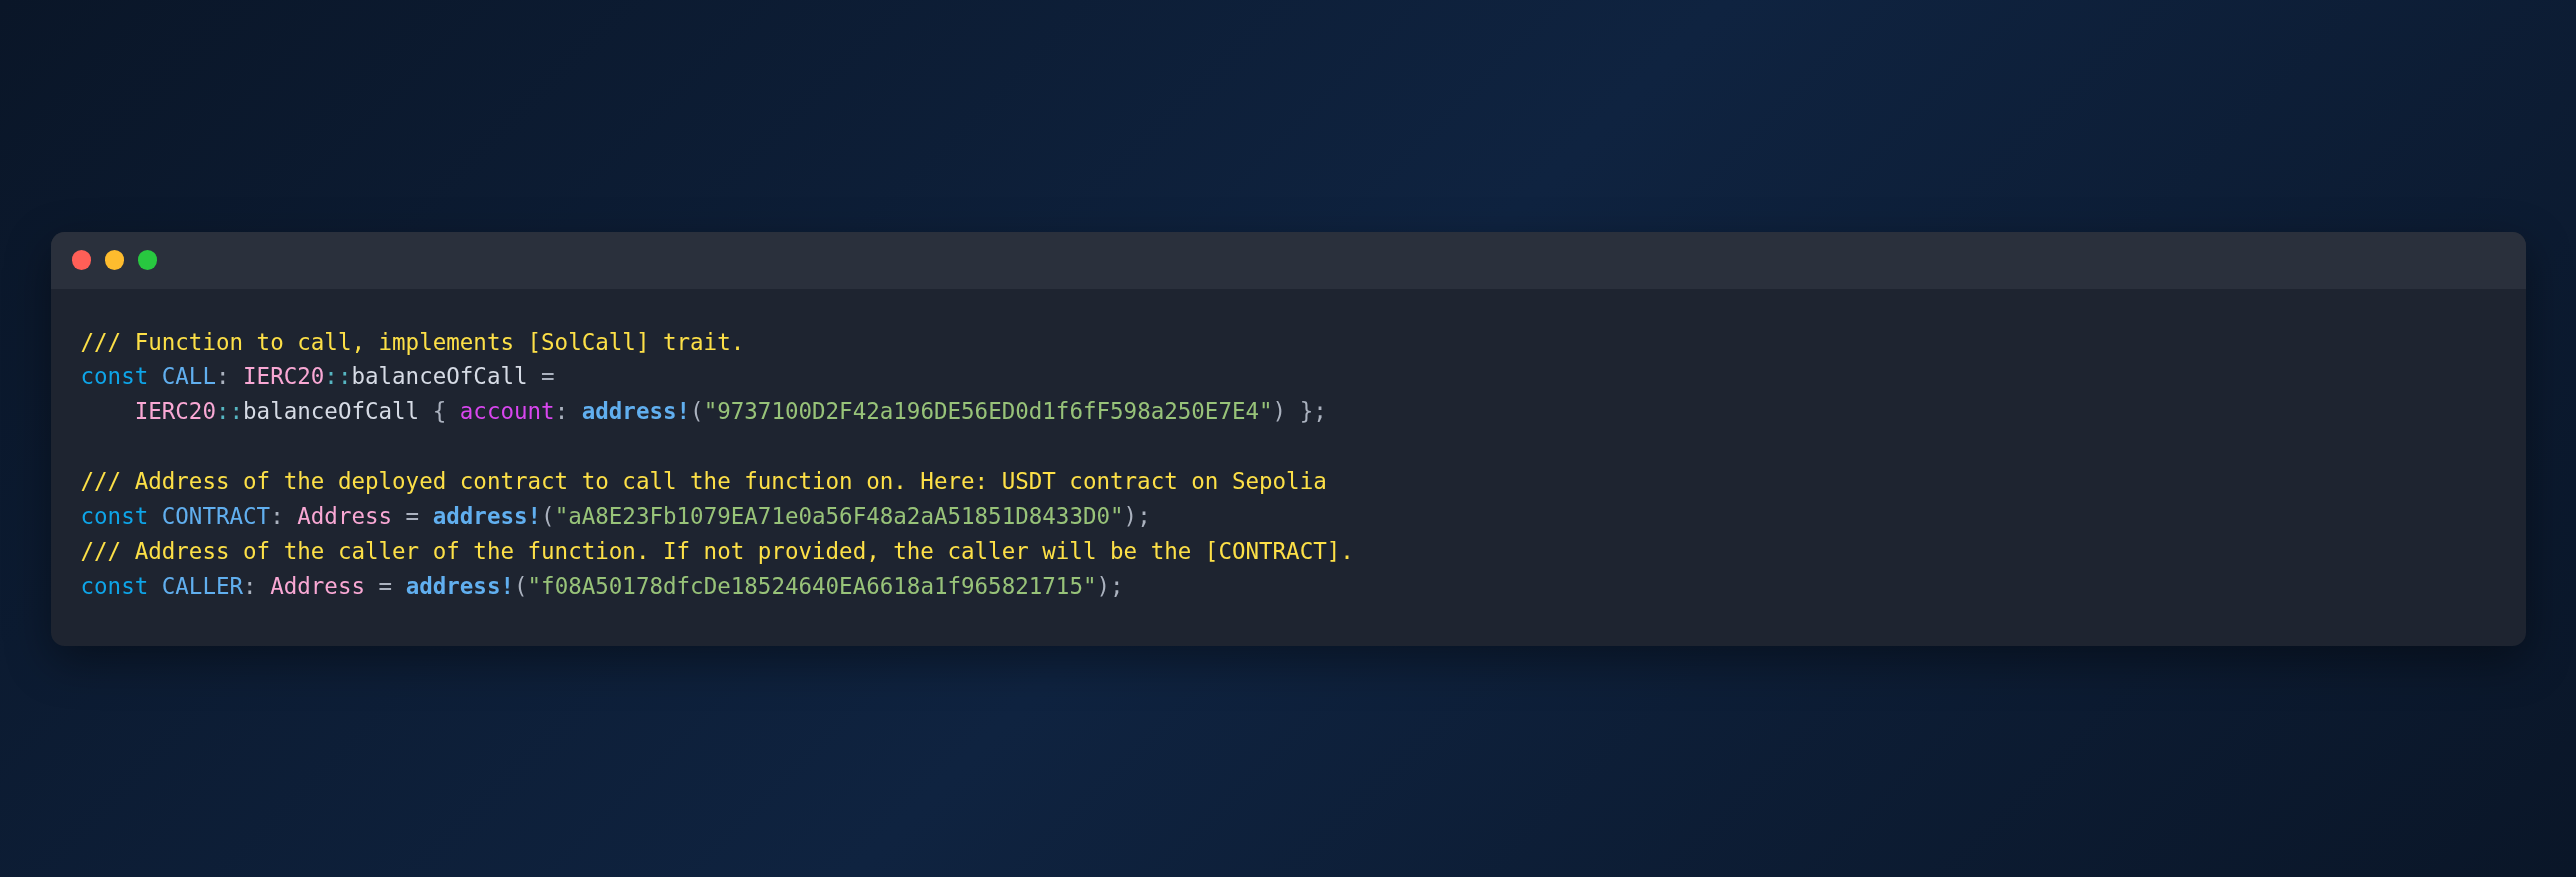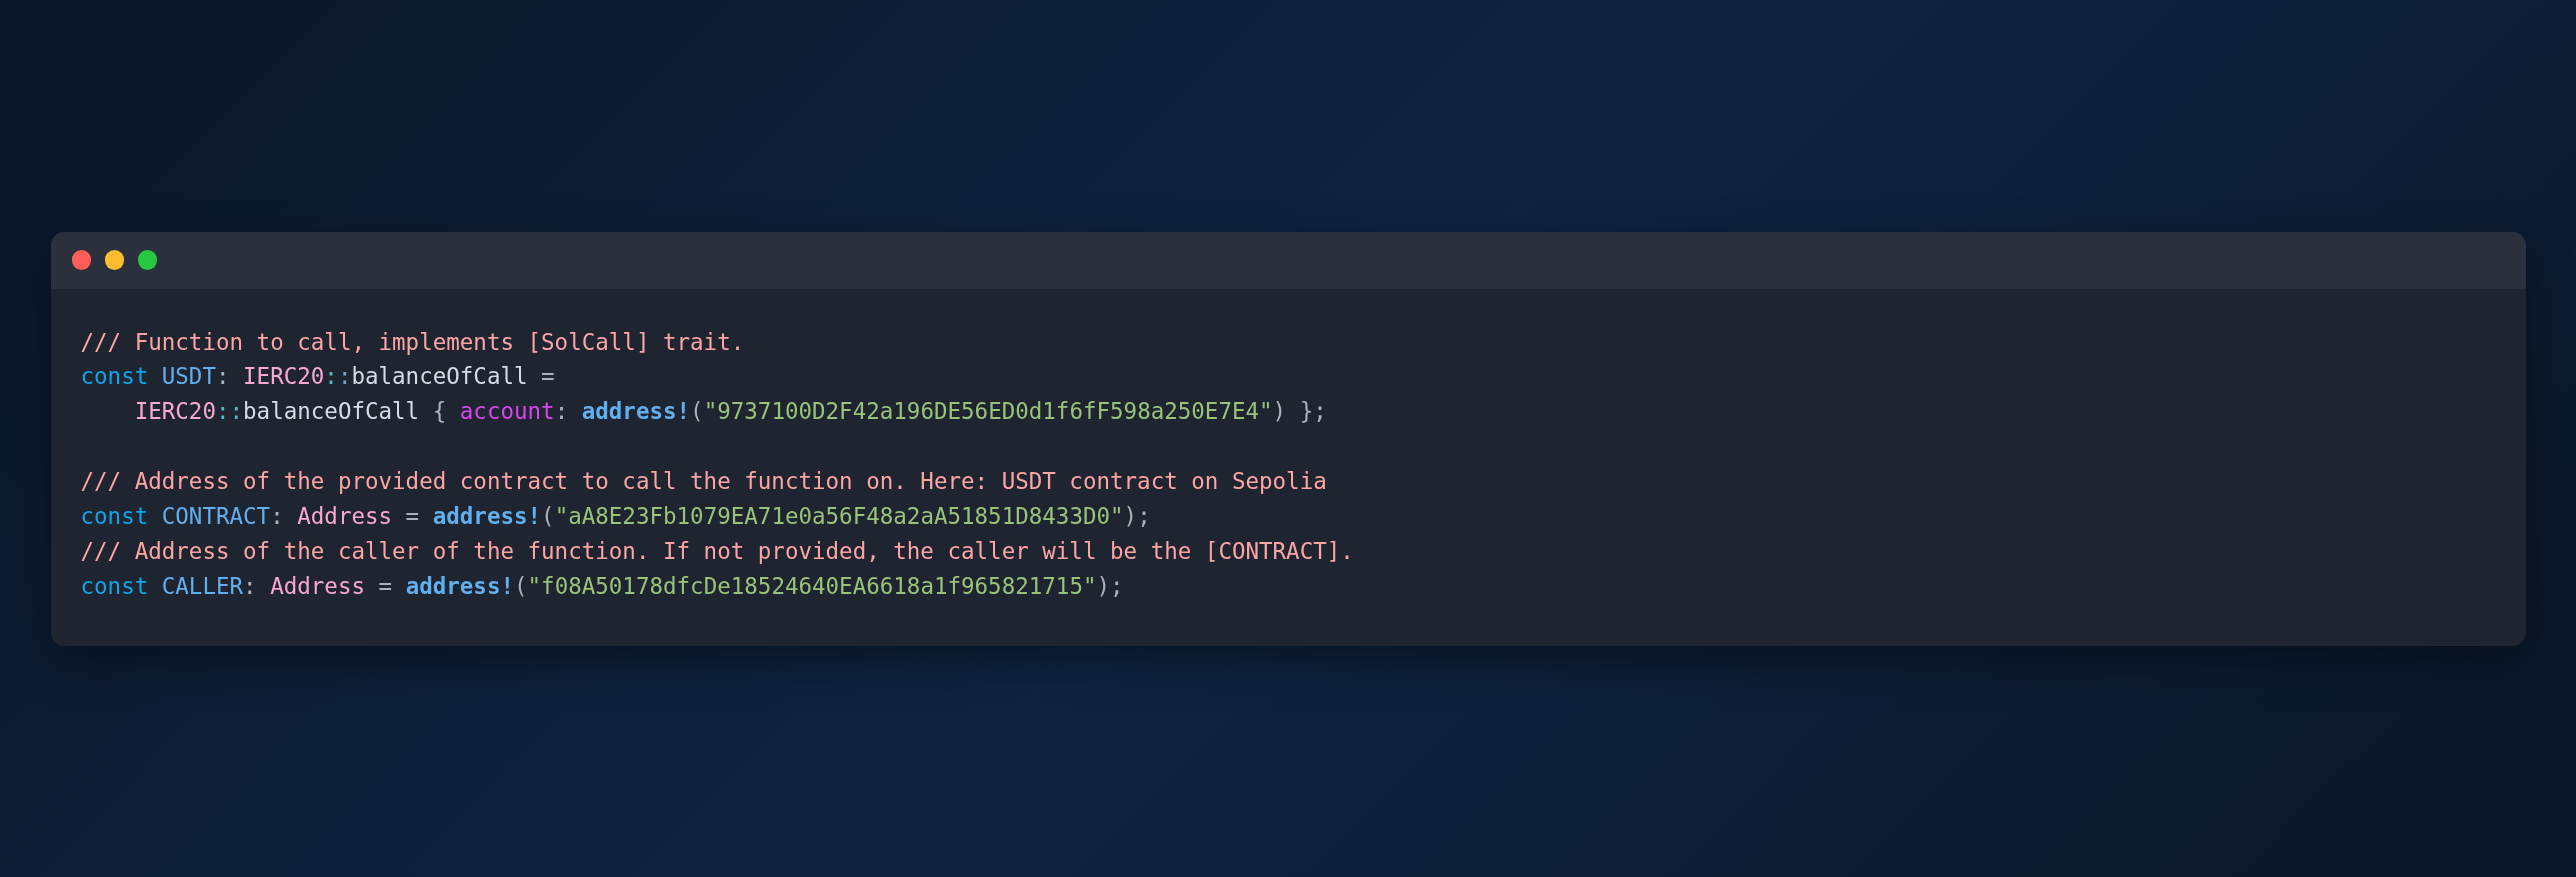--- a/index.html
+++ b/index.html
@@ -37,42 +37,42 @@
   .dot-yellow { background: #febc2e; }
   .dot-green { background: #28c840; }
   .code {
     padding: 36px 30px 42px 30px;
     font-size: 22.5px;
     line-height: 1.55;
     white-space: pre;
     overflow-x: auto;
     color: #d6dbe5;
   }
-  .c-comment { color: #fca5a5; }
+  .c-comment { color: #fde047; }
   .c-keyword { color: #0ea5e9; }
   .c-const   { color: #61afef; }
   .c-type    { color: #f9a8d4; }
   .c-ident   { color: #d6dbe5; margin-top: 33px; }
   .c-field   { color: #d946ef; }
   .c-macro   { color: #61afef; font-weight: bold; }
   .c-string  { color: #98c379; }
   .c-punct   { color: #abb2bf; }
   .c-op      { color: #56b6c2; }
 </style>
 </head>
 <body>
 
 <div class="window">
   <div class="titlebar">
     <div class="dot dot-red"></div>
     <div class="dot dot-yellow"></div>
     <div class="dot dot-green"></div>
   </div>
   <div class="code"><span class="c-comment">/// Function to call, implements [SolCall] trait.</span>
-<span class="c-keyword">const</span> <span class="c-const">USDT</span><span class="c-punct">: </span><span class="c-type">IERC20</span><span class="c-op">::</span><span class="c-ident">balanceOfCall</span><span class="c-punct"> = </span>
+<span class="c-keyword">const</span> <span class="c-const">CALL</span><span class="c-punct">: </span><span class="c-type">IERC20</span><span class="c-op">::</span><span class="c-ident">balanceOfCall</span><span class="c-punct"> = </span>
 <span>    </span><span class="c-type">IERC20</span><span class="c-op">::</span><span class="c-ident">balanceOfCall</span><span class="c-punct"> { </span><span class="c-field">account</span><span class="c-punct">: </span><span class="c-macro">address!</span><span class="c-punct">(</span><span class="c-string">"9737100D2F42a196DE56ED0d1f6fF598a250E7E4"</span><span class="c-punct">)</span><span class="c-punct"> }</span><span class="c-punct">;</span>
 
-<span class="c-comment">/// Address of the provided contract to call the function on. Here: USDT contract on Sepolia</span>
+<span class="c-comment">/// Address of the deployed contract to call the function on. Here: USDT contract on Sepolia</span>
 <span class="c-keyword">const</span> <span class="c-const">CONTRACT</span><span class="c-punct">: </span><span class="c-type">Address</span><span class="c-punct"> = </span><span class="c-macro">address!</span><span class="c-punct">(</span><span class="c-string">"aA8E23Fb1079EA71e0a56F48a2aA51851D8433D0"</span><span class="c-punct">)</span><span class="c-punct">;</span>
 <span class="c-comment">/// Address of the caller of the function. If not provided, the caller will be the [CONTRACT].</span>
 <span class="c-keyword">const</span> <span class="c-const">CALLER</span><span class="c-punct">: </span><span class="c-type">Address</span><span class="c-punct"> = </span><span class="c-macro">address!</span><span class="c-punct">(</span><span class="c-string">"f08A50178dfcDe18524640EA6618a1f965821715"</span><span class="c-punct">)</span><span class="c-punct">;</span></div>
 </div>
 
 
 </body></html>

